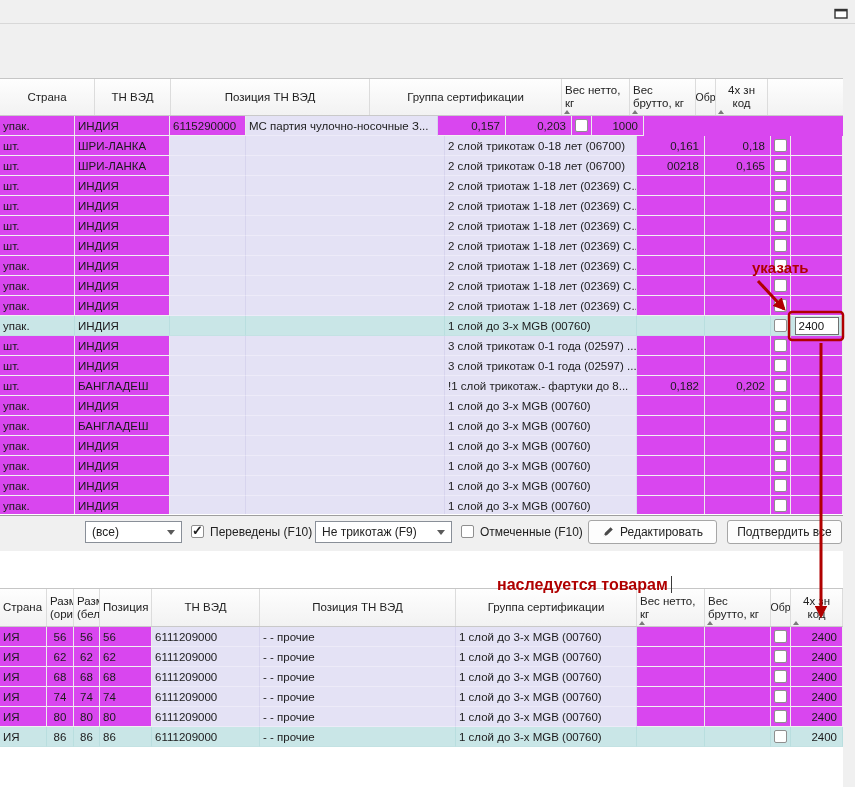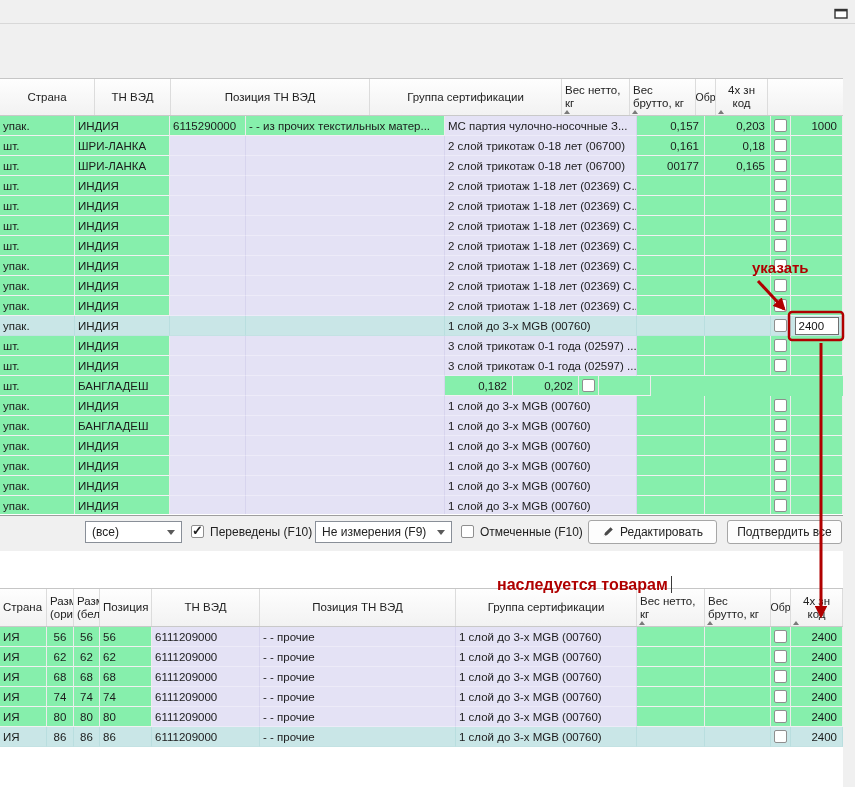--- a/index.html
+++ b/index.html
@@ -16,21 +16,21 @@
   .grid{position:absolute;left:0;width:843px;background:#fff;border-top:1px solid #c6c6c6;border-bottom:1px solid #9e9e9e;box-sizing:content-box;}
   #top-grid{top:78px;height:436px;overflow:hidden;}
   #bottom-grid{top:588px;height:159px;overflow:hidden;}
   .g-head{display:flex;background:linear-gradient(#fefefe,#f2f2f2);border-bottom:1px solid #c9c9c9;box-sizing:border-box;}
   .h-cell{position:relative;box-sizing:border-box;border-right:1px solid #dcdcdc;display:flex;flex-direction:column;justify-content:center;font-size:11.5px;color:#222;overflow:hidden;}
   .h-line{line-height:13px;white-space:nowrap;}
   .ha-center{align-items:center;text-align:center;}
   .ha-left{align-items:flex-start;text-align:left;padding-left:3px;}
   .h-chk{font-size:10.5px;}
   .sort{position:absolute;left:2px;bottom:1px;width:0;height:0;border-left:3px solid transparent;border-right:3px solid transparent;border-bottom:4px solid #7a7a7a;}
-  .g-body{overflow:hidden;background:#86efac;}
+  .g-body{overflow:hidden;background:#d946ef;}
   .g-row{display:flex;height:20px;}
   .cell{box-sizing:border-box;border-right:1px solid #ececec;border-bottom:1px solid #f1f1f1;font-size:11.5px;color:#1b1b1b;display:flex;align-items:center;overflow:hidden;white-space:nowrap;}
   .ctext{overflow:hidden;white-space:nowrap;}
   .a-left{padding-left:3px;justify-content:flex-start;}
   .a-right{padding-right:5px;justify-content:flex-end;}
   .a-center{justify-content:center;}
   .lav{background:var(--lav,#e4e2f5);border-right-color:#d7d4ee;border-bottom-color:#edebf8;}
   .g-row.sel .cell{background:var(--sel,#c9e6e7) !important;border-right-color:#b9dedf;border-bottom-color:#c3e2e3;}
   .chkcell{justify-content:center;padding:0;}
   .cbox{display:inline-block;width:13px;height:13px;background:#fff;border:1px solid #8f8f8f;border-radius:2px;box-sizing:border-box;position:relative;cursor:pointer;}
@@ -105,23 +105,20 @@
       <div class="g-row">
         <div class="cell a-left" style="width: 75px;">
           <span class="ctext">упак.</span>
         </div>
         <div class="cell a-left" style="width: 95px;">
           <span class="ctext">ИНДИЯ</span>
         </div>
         <div class="cell a-left" style="width: 76px;">
           <span class="ctext">6115290000</span>
         </div>
-        <div class="cell a-left" style="width: 199px;">
-          <span class="ctext">- - из прочих текстильных матер...</span>
-        </div>
         <div class="cell a-left lav" style="width: 192px;">
           <span class="ctext">МС партия чулочно-носочные З...</span>
         </div>
         <div class="cell a-right" style="width: 68px;">
           <span class="ctext">0,157</span>
         </div>
         <div class="cell a-right" style="width: 66px;">
           <span class="ctext">0,203</span>
         </div>
         <div class="cell a-left chkcell" style="width: 20px;">
@@ -170,21 +167,21 @@
         <div class="cell a-left lav" style="width: 76px;">
           <span class="ctext"></span>
         </div>
         <div class="cell a-left lav" style="width: 199px;">
           <span class="ctext"></span>
         </div>
         <div class="cell a-left lav" style="width: 192px;">
           <span class="ctext">2 слой трикотаж 0-18 лет (06700)</span>
         </div>
         <div class="cell a-right" style="width: 68px;">
-          <span class="ctext">00177</span>
+          <span class="ctext">00218</span>
         </div>
         <div class="cell a-right" style="width: 66px;">
           <span class="ctext">0,165</span>
         </div>
         <div class="cell a-left chkcell" style="width: 20px;">
           <span class="cbox"></span>
         </div>
         <div class="cell a-right" style="width: 52px;">
           <span class="ctext"></span>
         </div>
@@ -484,20 +481,23 @@
           <span class="ctext">шт.</span>
         </div>
         <div class="cell a-left" style="width: 95px;">
           <span class="ctext">БАНГЛАДЕШ</span>
         </div>
         <div class="cell a-left lav" style="width: 76px;">
           <span class="ctext"></span>
         </div>
         <div class="cell a-left lav" style="width: 199px;">
           <span class="ctext"></span>
+        </div>
+        <div class="cell a-left lav" style="width: 192px;">
+          <span class="ctext">!1 слой трикотаж.- фартуки до 8...</span>
         </div>
         <div class="cell a-right" style="width: 68px;">
           <span class="ctext">0,182</span>
         </div>
         <div class="cell a-right" style="width: 66px;">
           <span class="ctext">0,202</span>
         </div>
         <div class="cell a-left chkcell" style="width: 20px;">
           <span class="cbox"></span>
         </div>
@@ -685,21 +685,21 @@
 <div class="filterbar">
   <div class="combo" id="combo-all" style="left:85px;width:97px;">
     <span class="ctext">(все)</span>
     <span class="dd-arrow"></span>
   </div>
   <span class="cbox fb-cbox" id="cb-translated" style="left:191px;">
       <span class="check">✓</span>
     </span>
   <span class="cb-label" style="left:210px;">Переведены (F10)</span>
   <div class="combo" id="combo-status" style="left:315px;width:137px;">
-    <span class="ctext">Не измерения (F9)</span>
+    <span class="ctext">Не трикотаж (F9)</span>
     <span class="dd-arrow"></span>
   </div>
   <span class="cbox fb-cbox" id="cb-marked" style="left:461px;"></span>
   <span class="cb-label" style="left:480px;">Отмеченные (F10)</span>
   <div class="btn" style="left:588px;width:129px;">
     <span style="display:inline-flex;">
       <svg width="12" height="12" viewBox="0 0 12 12">
           <path d="M1.5 10.5 L3 6.8 L8.6 1.2 L10.8 3.4 L5.2 9 Z M1.5 10.5 L3.8 9.8 L2.2 8.2 Z" fill="#4a4a4a"></path>
         </svg>
     </span>

